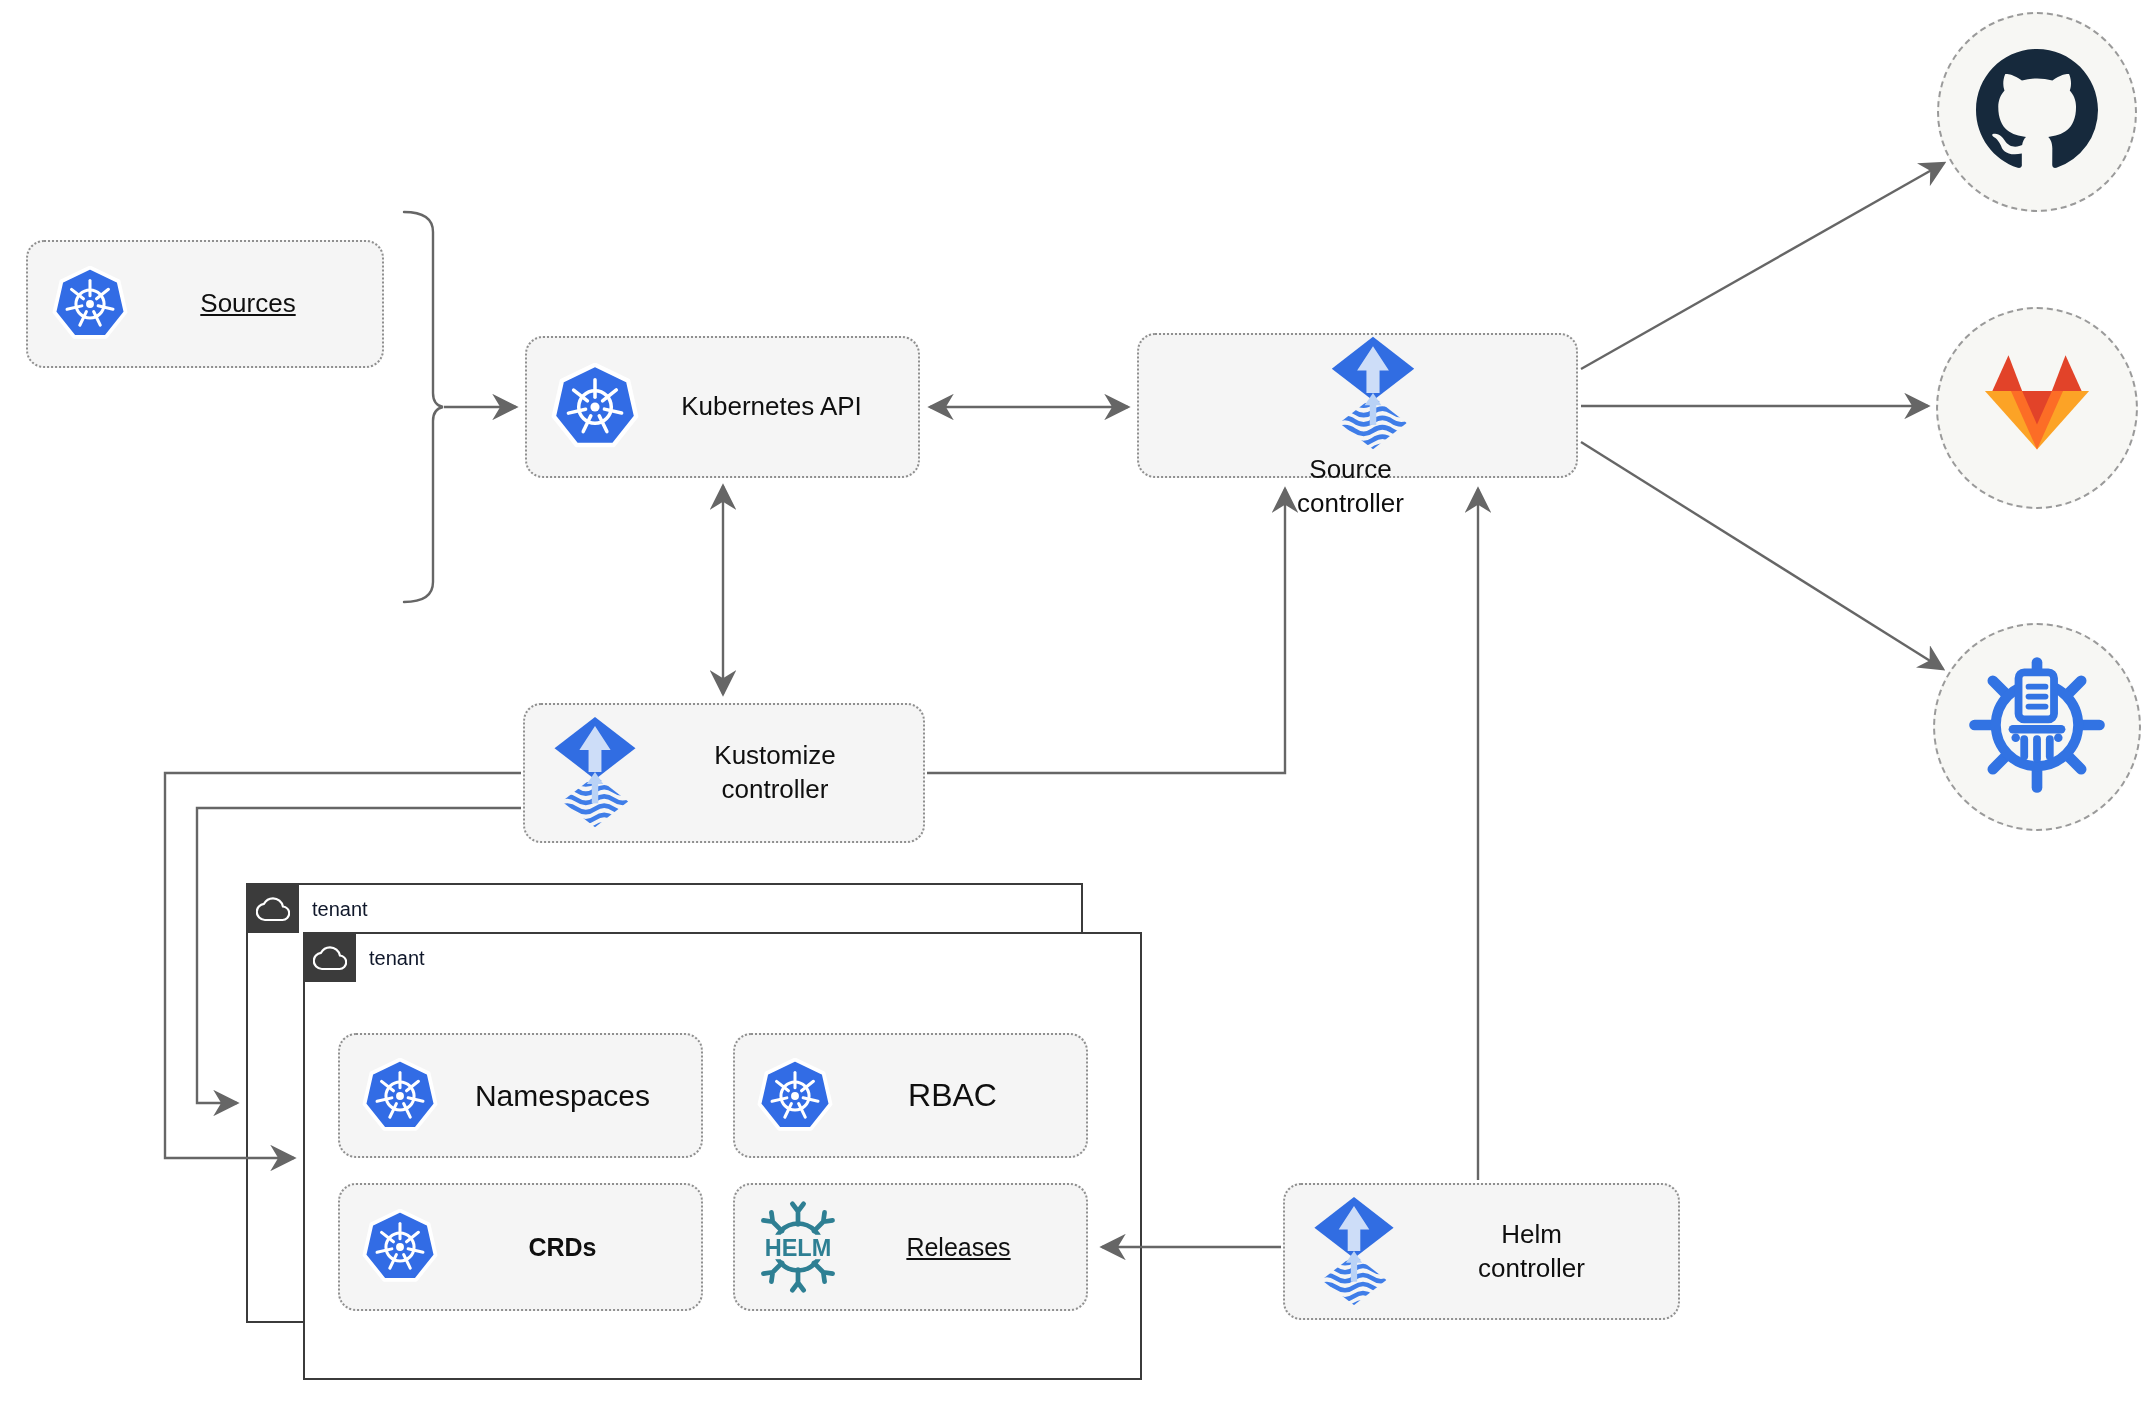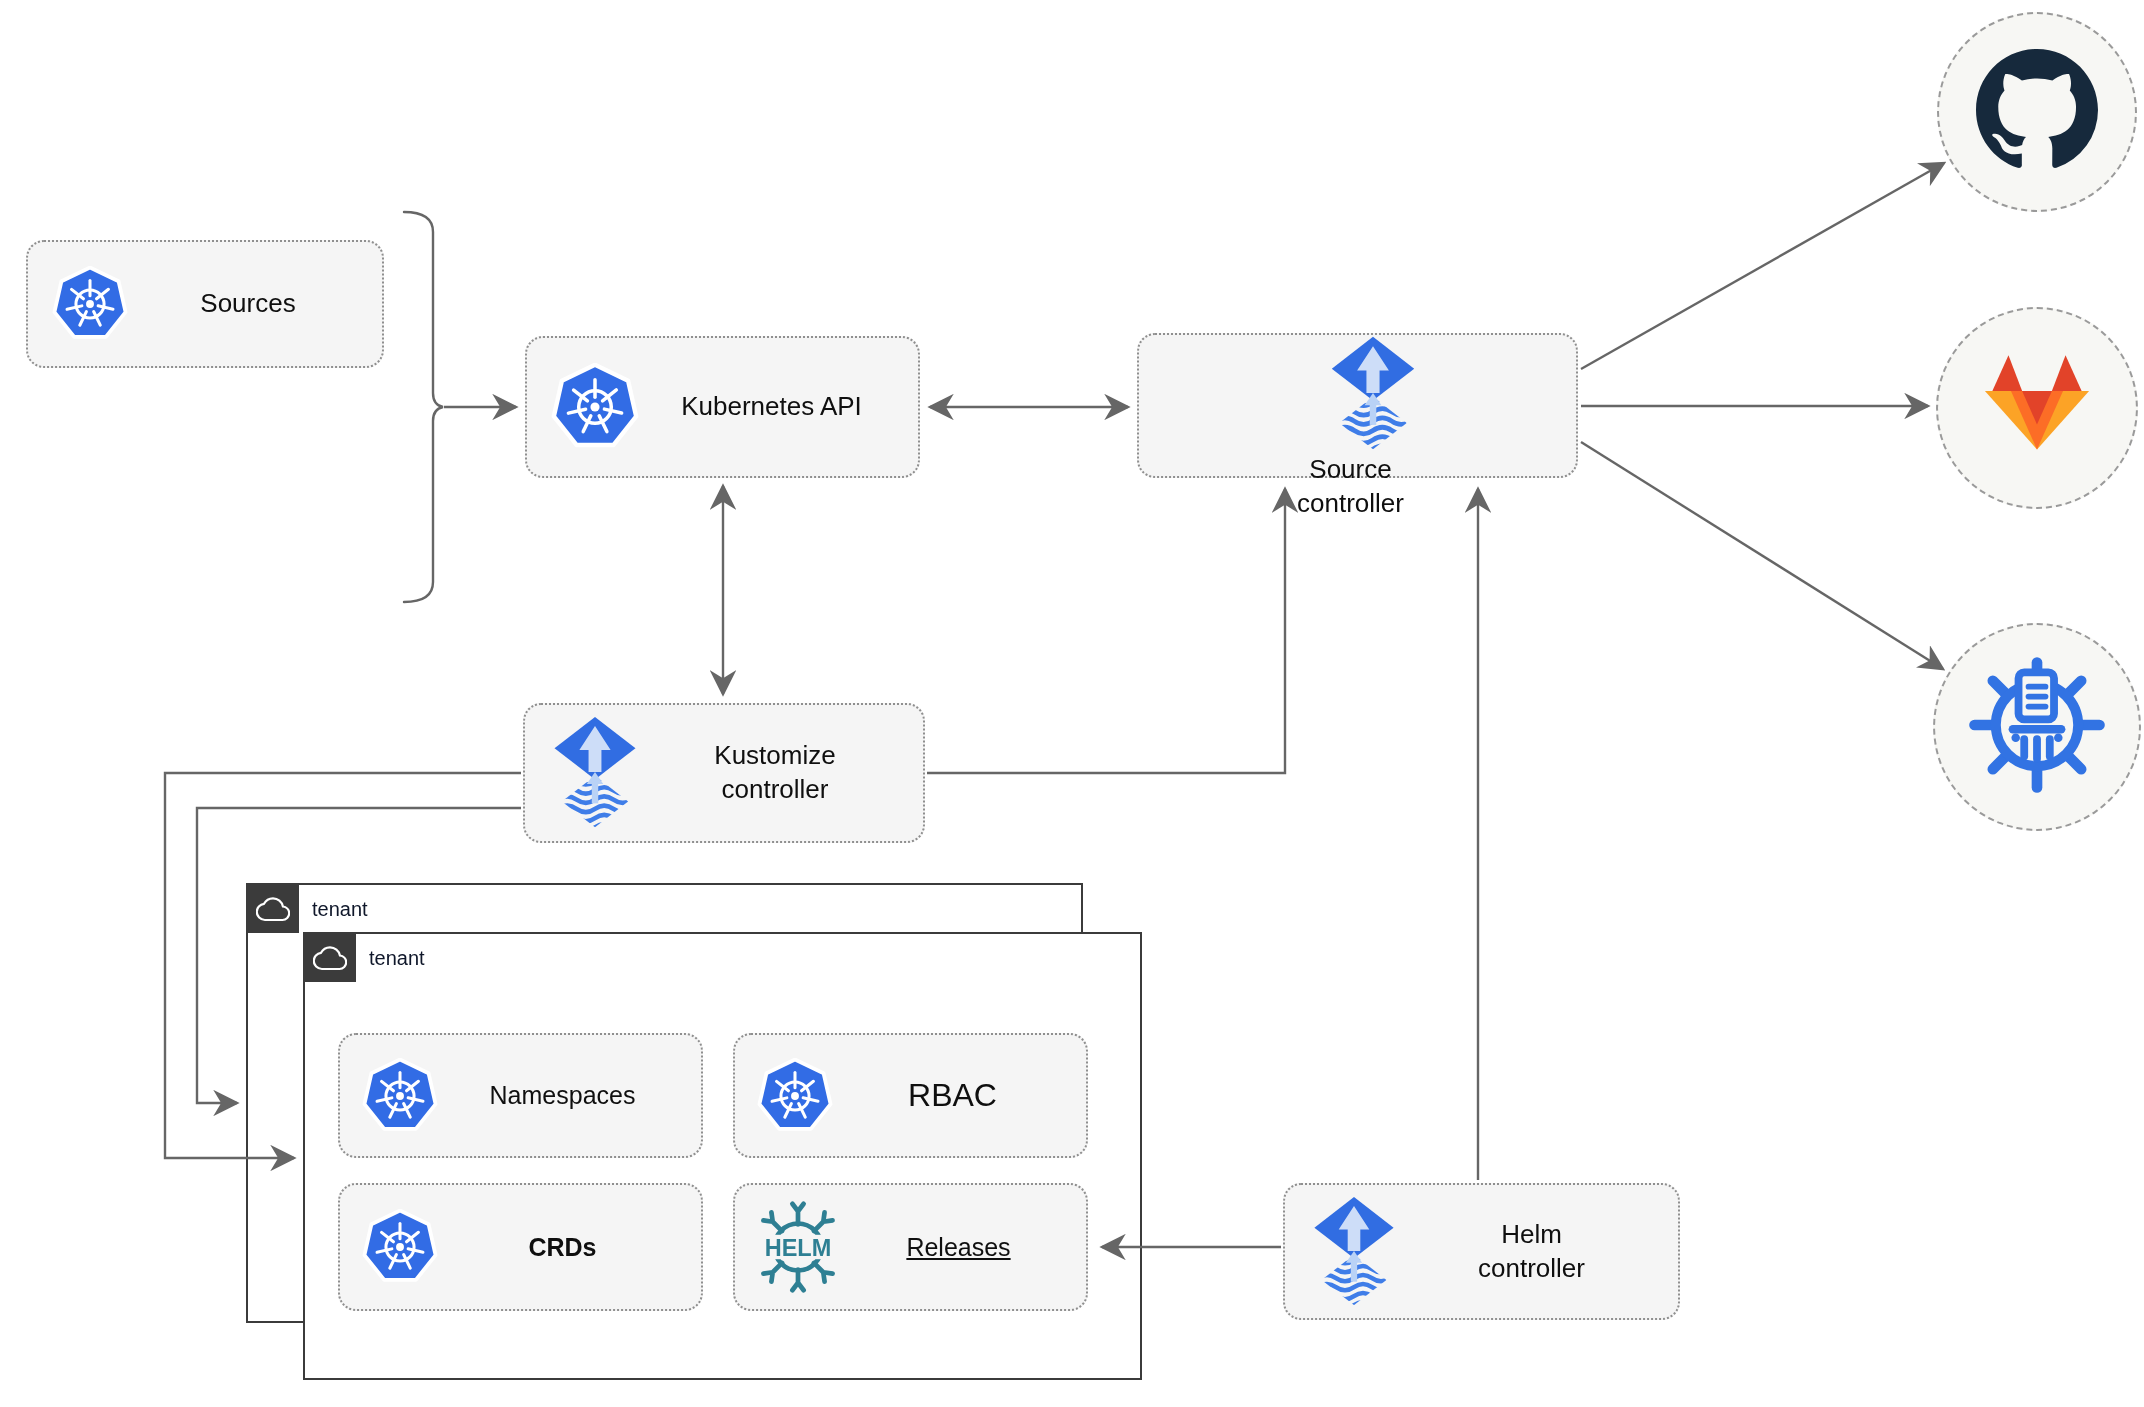--- a/index.html
+++ b/index.html
@@ -80,21 +80,21 @@
       <path d="M1478 1180 V489" marker-end="url(#arr)"></path>
       <path d="M1281 1247 H1102" marker-end="url(#arr)"></path>
       <path d="M521 773 H165 V1158 H294" marker-end="url(#arr)"></path>
       <path d="M521 808 H197 V1103 H237" marker-end="url(#arr)"></path>
       <path d="M1581 369 L1944 163" marker-end="url(#arr)"></path>
       <path d="M1581 406 H1928" marker-end="url(#arr)"></path>
       <path d="M1581 442 L1943 669" marker-end="url(#arr)"></path>
     </g>
   </svg>
 
-  <div class="node" style="left:26px;top:240px;width:358px;height:128px;">
+  <div class="node" style="left:26px;top:240px;width:358px;height:128px;text-decoration:underline;">
     <span class="ic">
       <svg width="76" height="76" viewBox="0 0 100 100">
           <use href="#k8s"></use>
         </svg>
       </span>
     <span class="lbl">Sources</span>
   </div>
 
 
   <div class="node" style="left:525px;top:336px;width:395px;height:142px;">
@@ -152,21 +152,21 @@
       </svg>
     </div>
     <span class="tenant-name">tenant</span>
 
     <div class="node inner-node" style="left:33px;top:99px;width:365px;height:125px;">
       <span class="ic" style="margin-left:22px;">
         <svg width="76" height="76" viewBox="0 0 100 100">
             <use href="#k8s"></use>
           </svg>
         </span>
-      <span class="lbl" style="font-size:25px;">Namespaces</span>
+      <span class="lbl" style="font-size:30px;">Namespaces</span>
     </div>
 
     <div class="node inner-node" style="left:428px;top:99px;width:355px;height:125px;">
       <span class="ic" style="margin-left:22px;">
         <svg width="76" height="76" viewBox="0 0 100 100">
             <use href="#k8s"></use>
           </svg>
         </span>
       <span class="lbl" style="font-size:32px;">RBAC</span>
     </div>

